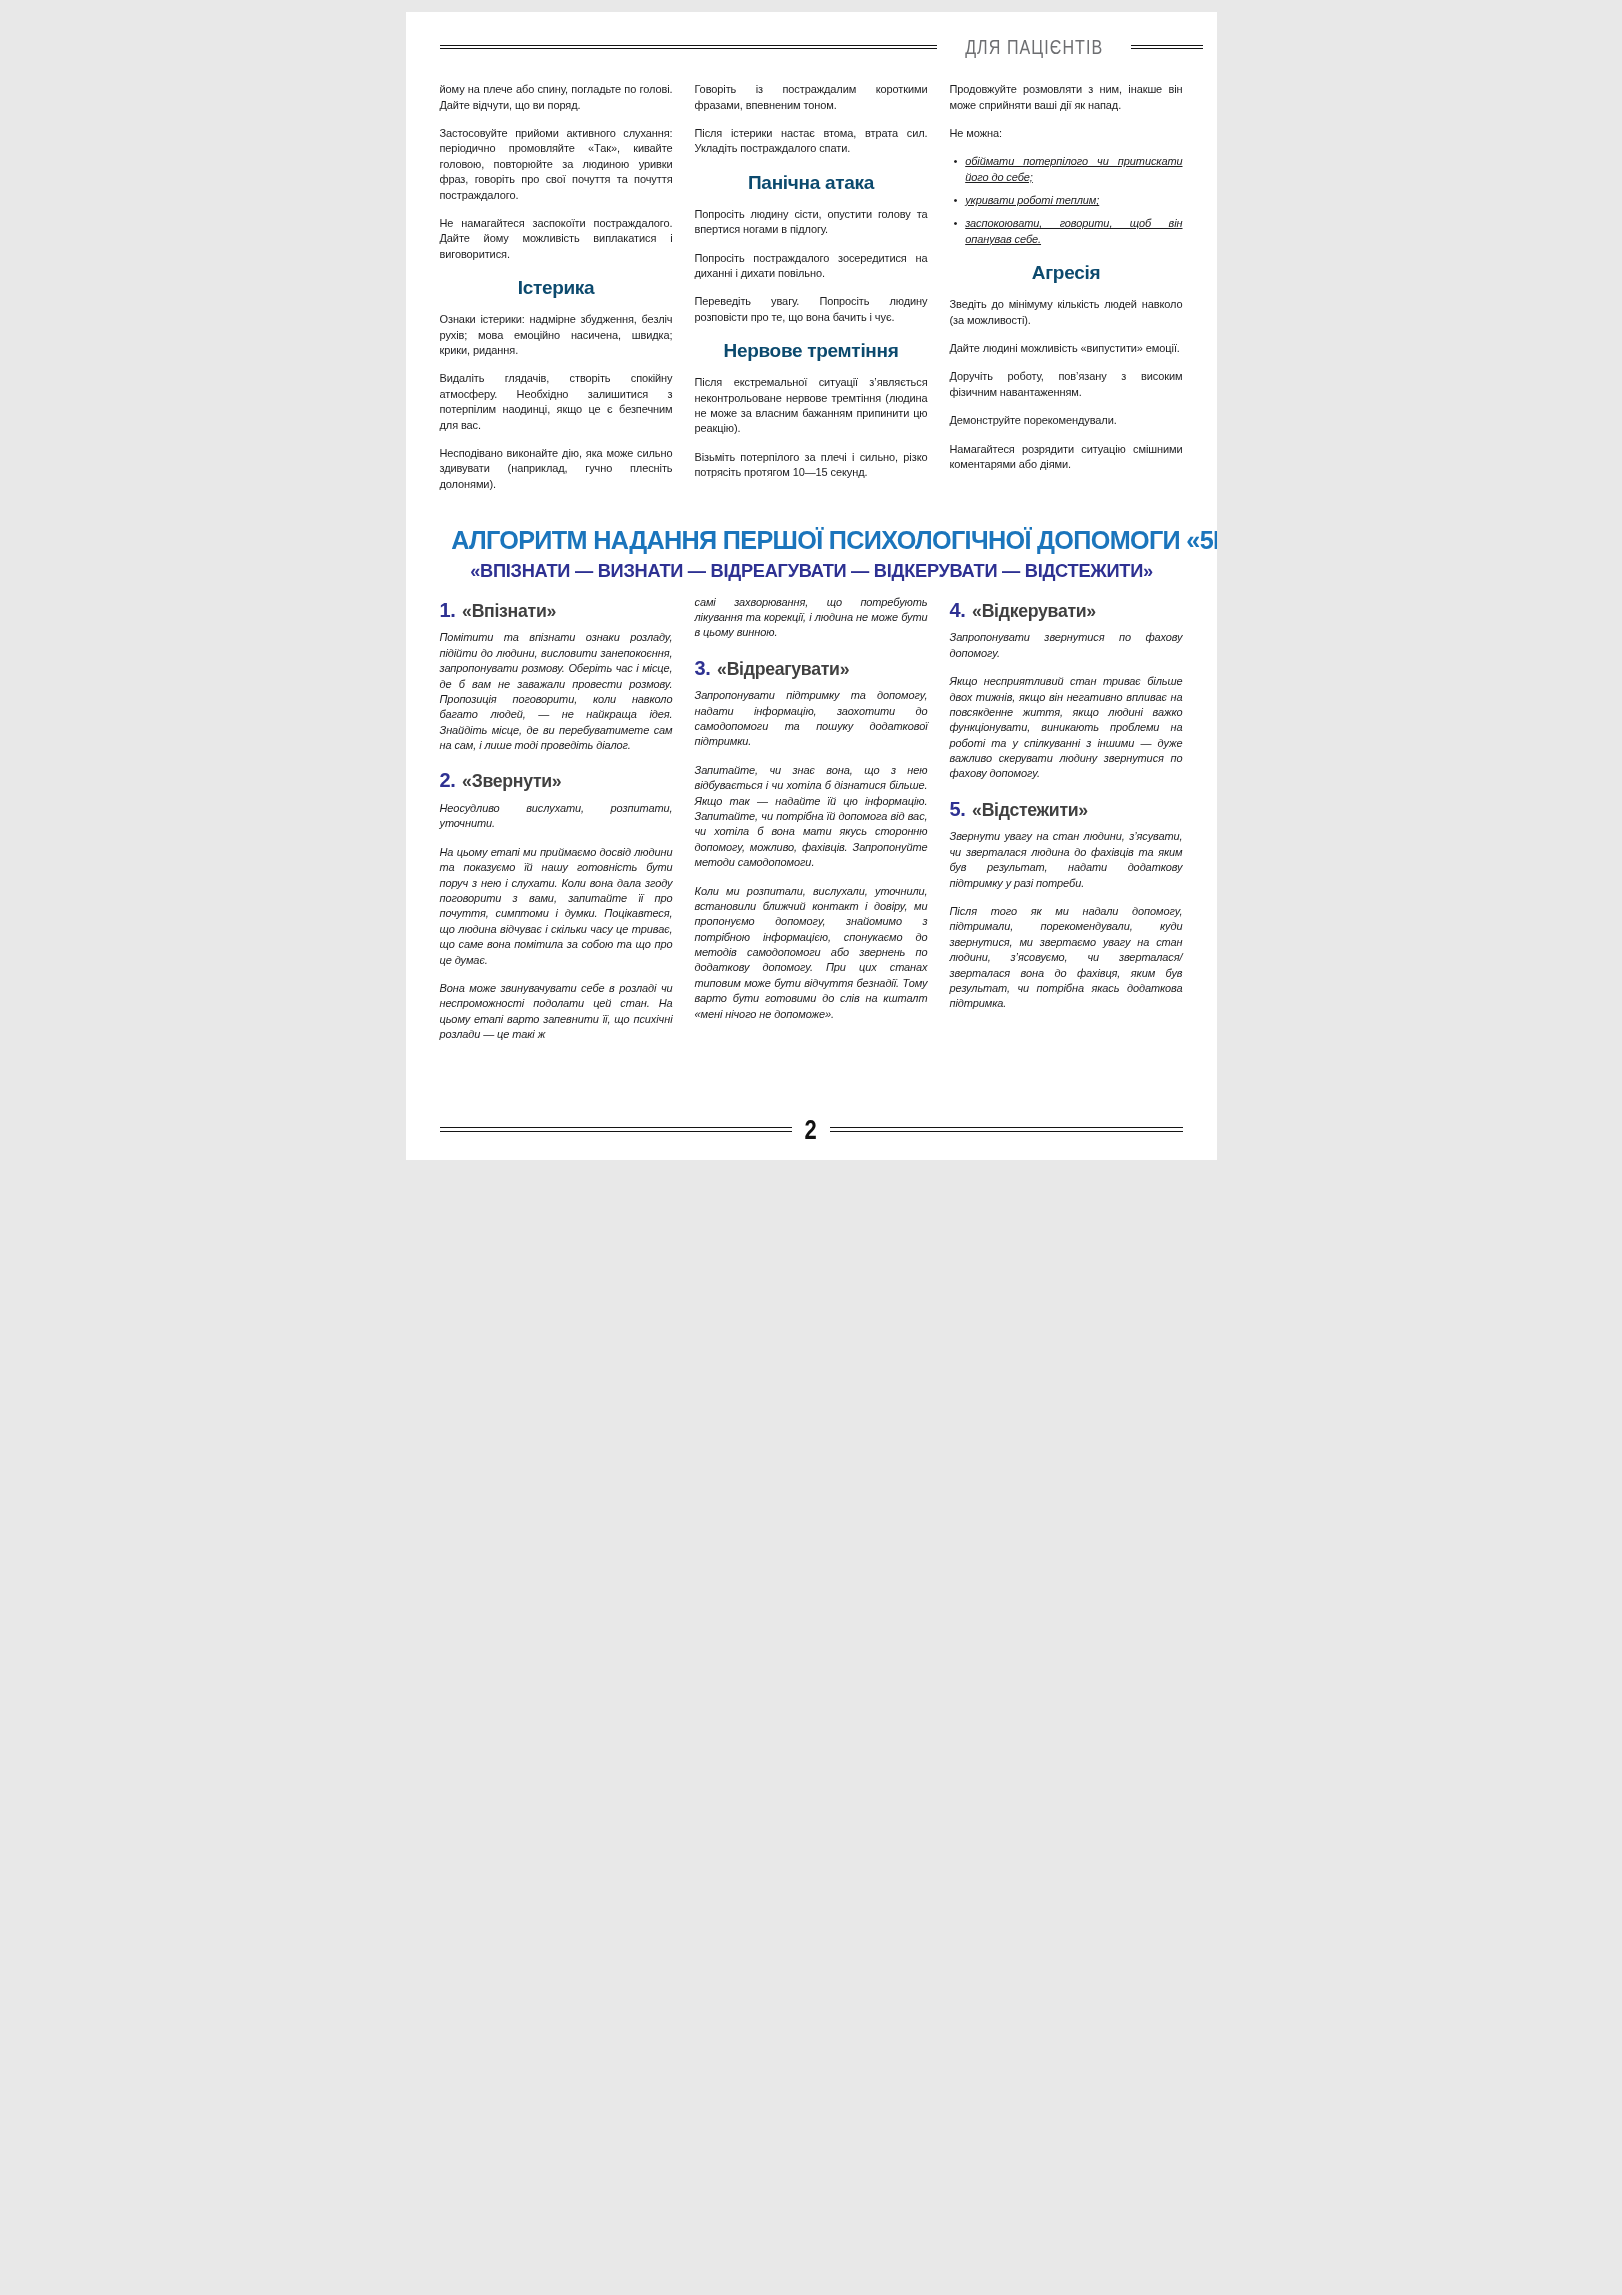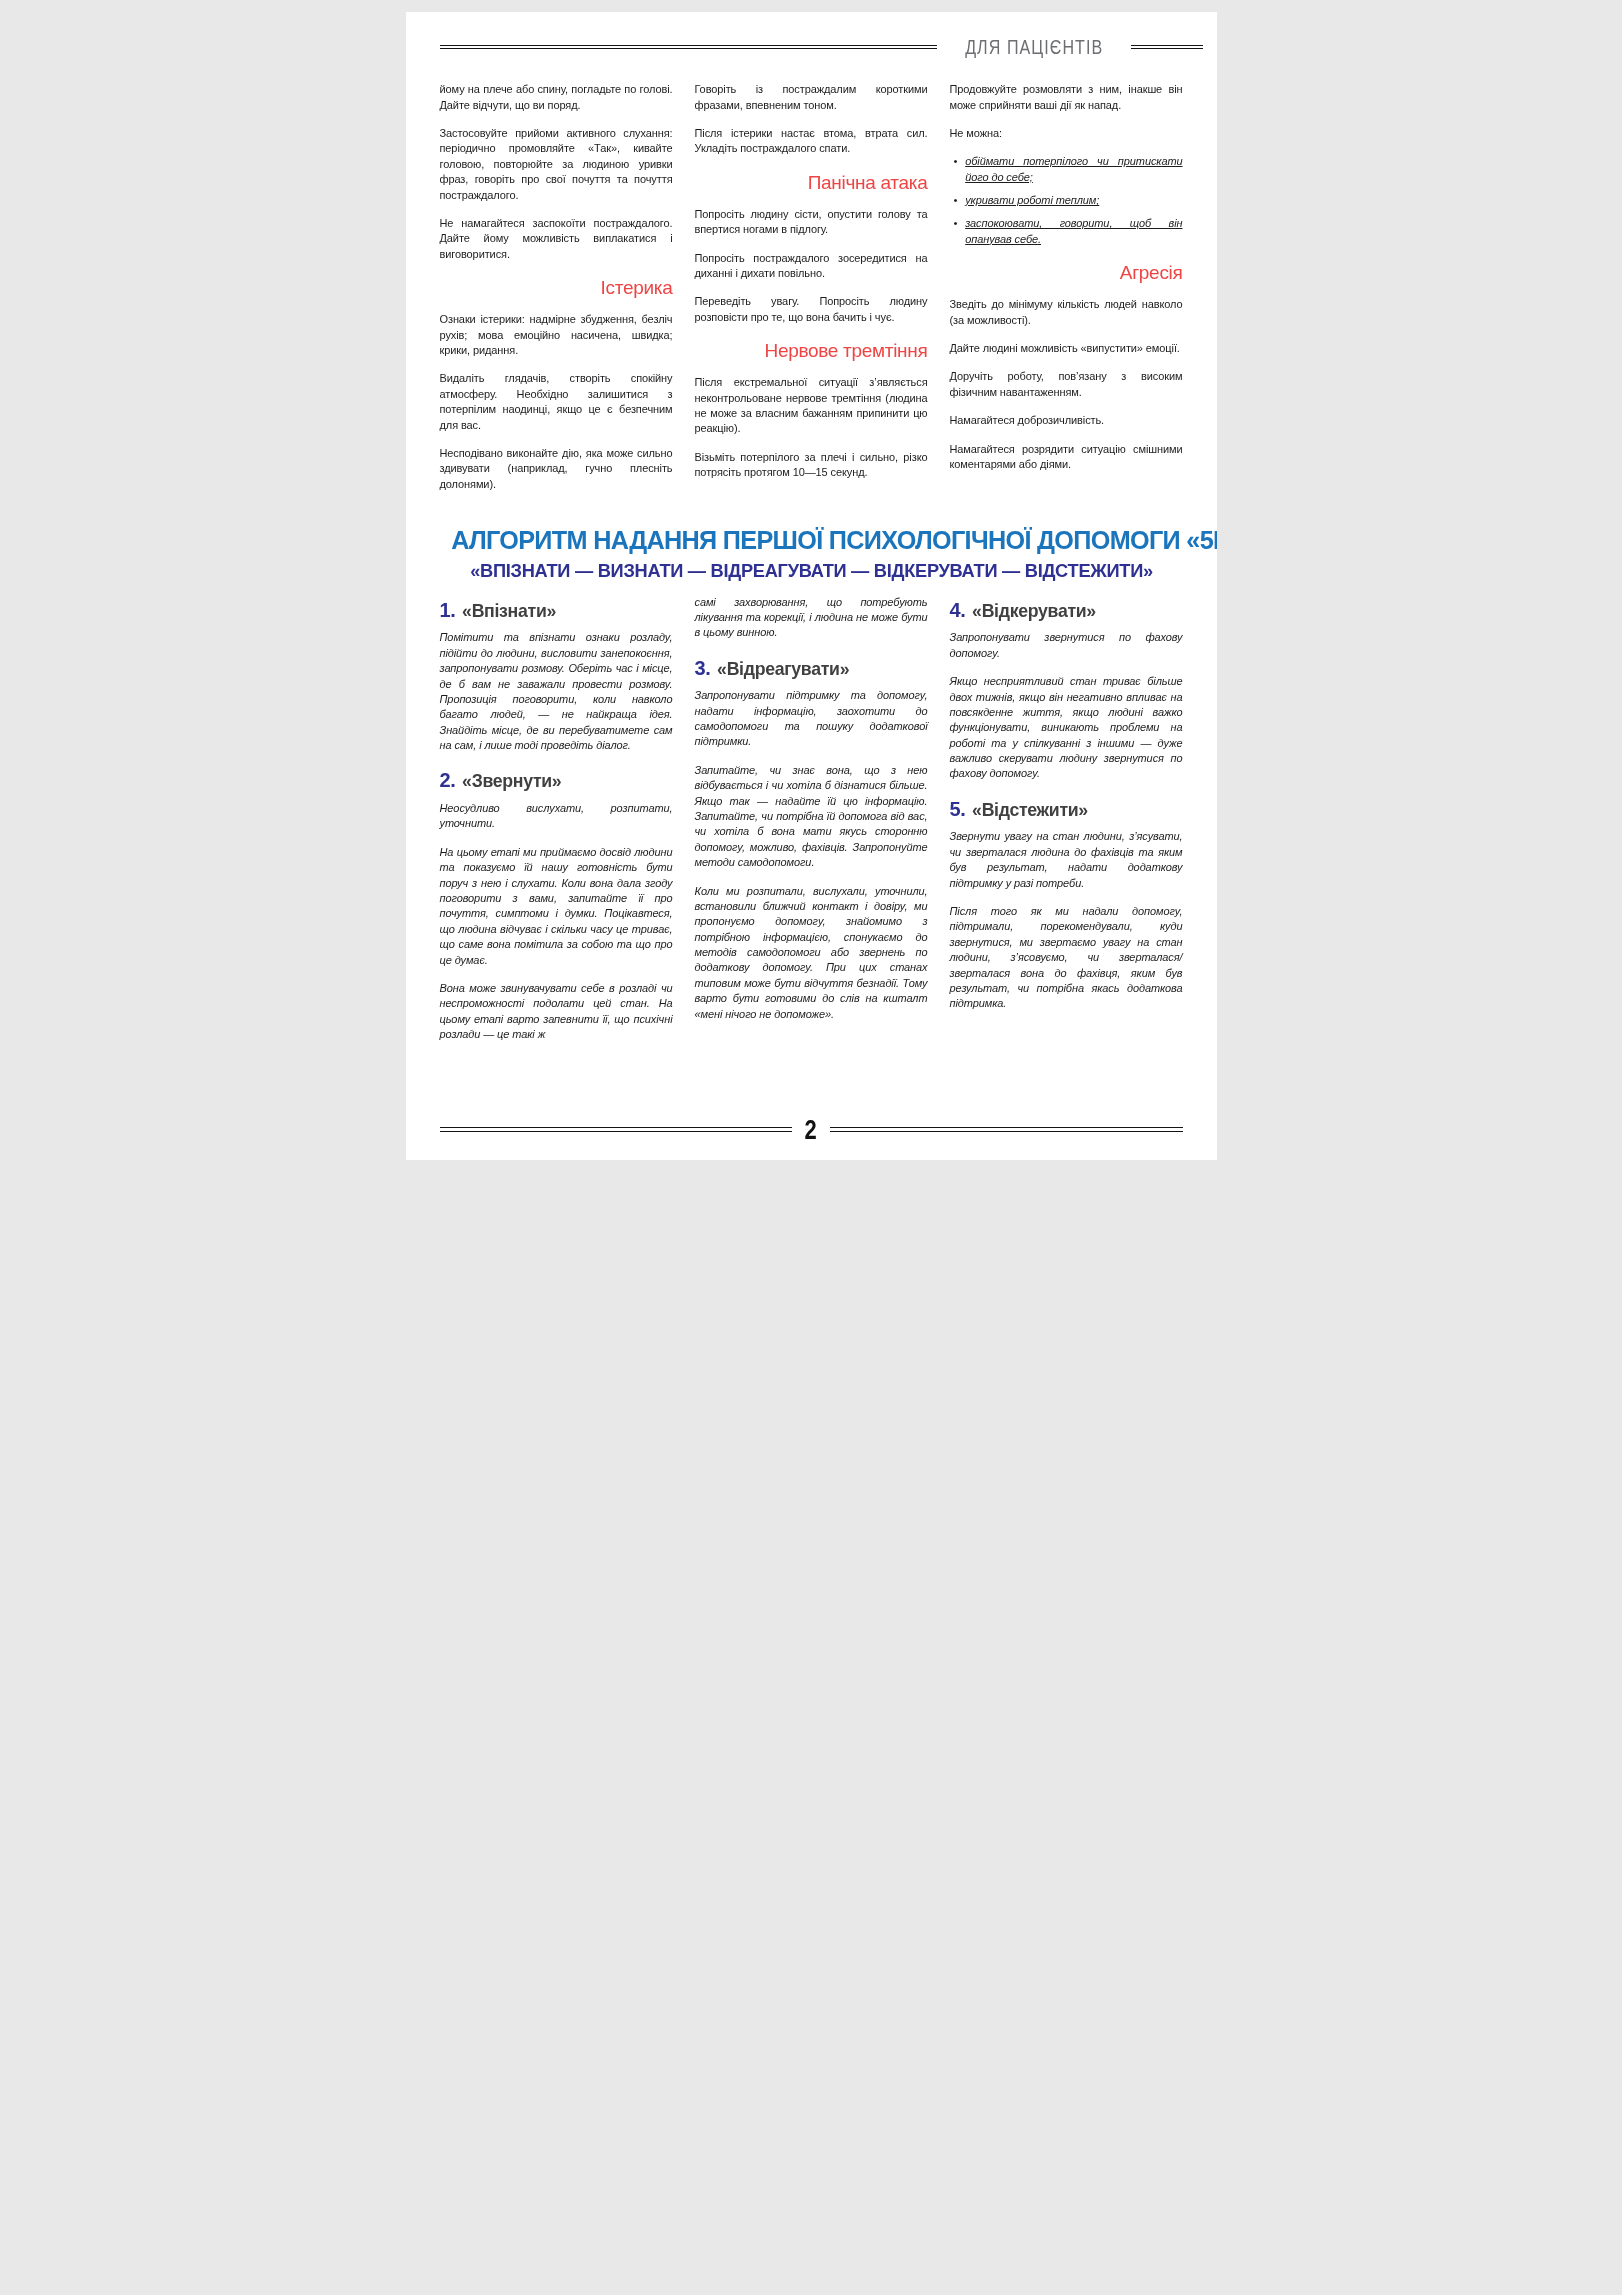--- a/index.html
+++ b/index.html
@@ -33,22 +33,22 @@
     letter-spacing:1.3px;
     white-space:nowrap;
     transform:scaleX(.82);
     transform-origin:center;
   }
   
   .columns{display:flex;gap:22px;margin-top:23.6px;}
   .col{flex:1 1 0;min-width:0;text-align:justify;font-size:11px;line-height:1.4;letter-spacing:-0.1px;}
   .col p{margin:0 0 13px 0;}
   .black-heading{
-    font-size:19px;font-weight:400;letter-spacing:-0.3px;
-    margin:5.2px 0 10.5px 0;color:#ef4444;text-align:right;
+    font-size:19px;font-weight:700;letter-spacing:-0.3px;
+    margin:5.2px 0 10.5px 0;color:#0c4a6e;text-align:center;
   }
   .nocan-list{list-style:none;margin:0 0 13px 0;padding:0 0 0 3.9px;font-style:italic;}
   .nocan-list li{margin:0 0 7.9px 0;padding-left:11.8px;position:relative;text-align:justify;text-decoration:underline;}
   .nocan-list li::before{content:"•";position:absolute;left:0;top:0;}
   
   .alg-title{
     margin:19.6px 0 1.3px 0;
     text-align:center;color:#1b75bc;
     font-size:26px;font-weight:800;letter-spacing:-0.7px;
     white-space:nowrap;transform:scaleX(.97);transform-origin:center;
@@ -118,21 +118,21 @@
       <p>Не можна:</p>
       <ul class="nocan-list">
         <li>обіймати потерпілого чи притискати його до себе;</li>
         <li>укривати роботі теплим;</li>
         <li>заспокоювати, говорити, щоб він опанував себе.</li>
       </ul>
       <div class="black-heading">Агресія</div>
       <p>Зведіть до мінімуму кількість людей навколо (за можливості).</p>
       <p>Дайте людині можливість «випустити» емоції.</p>
       <p>Доручіть роботу, пов’язану з високим фізичним навантаженням.</p>
-      <p>Намагайтеся доброзичливість.</p>
+      <p>Демонструйте порекомендували.</p>
       <p>Намагайтеся розрядити ситуацію смішними коментарями або діями.</p>
     </div>
   </div>
 
   <div class="alg-title">АЛГОРИТМ НАДАННЯ ПЕРШОЇ ПСИХОЛОГІЧНОЇ ДОПОМОГИ «5В»</div>
   <div class="alg-subtitle">«ВПІЗНАТИ —  ВИЗНАТИ — ВІДРЕАГУВАТИ — ВІДКЕРУВАТИ — ВІДСТЕЖИТИ»</div>
 
   <div class="alg-columns">
 
     <div class="col">

